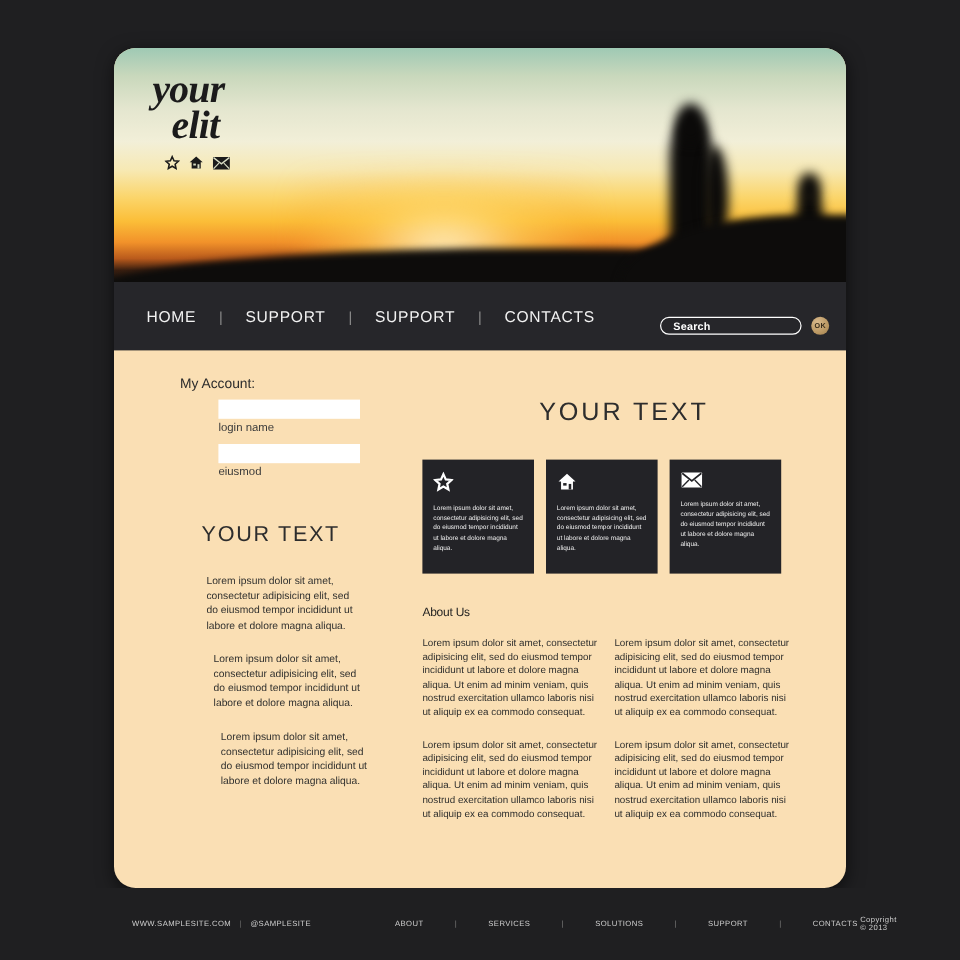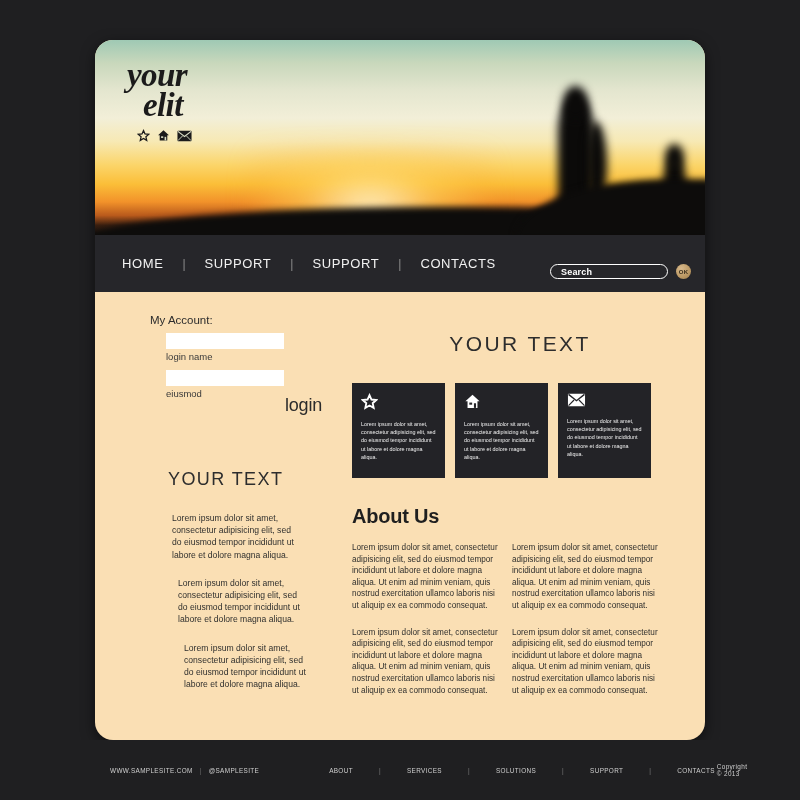--- a/index.html
+++ b/index.html
@@ -194,21 +194,21 @@
     position: absolute;
     left: 55px; top: 22px;
     width: 210px;
   }
   .account-title {
     font-size: 11.5px;
     color: #2c2c2c;
     margin-bottom: 7px;
     margin-left: 0px;
   }
-  .field-group { margin-left: 16px; }
+  .field-group { margin-left: 32px; }
   .field-input {
     width: 118px; height: 16px;
     background: #ffffff;
     border: none;
     display: block;
     margin-bottom: 2px;
   }
   .field-label {
     font-size: 9.5px;
     color: #3a3a3a;
@@ -274,22 +274,22 @@
   }
   .feature-icon { margin-bottom: 10px; }
   .feature-icon svg { display: block; }
   .feature-text {
     font-size: 5.4px;
     line-height: 8.2px;
     color: #efefef;
   }
   .about-heading {
     margin-top: 27px;
-    font-size: 20px;
-    font-weight: bold;
+    font-size: 10px;
+    font-weight: normal;
     color: #1f1f1f;
     letter-spacing: -0.2px;
   }
   .about-grid {
     margin-top: 14px;
     display: grid;
     grid-template-columns: 150px 150px;
     column-gap: 10px;
     row-gap: 15px;
   }
@@ -394,23 +394,20 @@
 
     <div class="content">
 
       <div class="col-left">
         <div class="account-title">My Account:</div>
         <div class="field-group">
           <input class="field-input" type="text" value="" style="">
           <span class="field-label">login name</span>
           <input class="field-input" type="password" value="" style="">
           <span class="field-label">eiusmod</span>
-          <div class="login-row">
-            <span class="login-btn">login</span>
-          </div>
         </div>
 
         <div class="left-heading">YOUR  TEXT</div>
         <div class="left-paras">
           <p class="left-para indent-a">Lorem ipsum dolor sit amet, consectetur adipisicing elit, sed do eiusmod tempor incididunt ut labore et dolore magna aliqua.</p>
           <p class="left-para indent-b">Lorem ipsum dolor sit amet, consectetur adipisicing elit, sed do eiusmod tempor incididunt ut labore et dolore magna aliqua.</p>
           <p class="left-para indent-c">Lorem ipsum dolor sit amet, consectetur adipisicing elit, sed do eiusmod tempor incididunt ut labore et dolore magna aliqua.</p>
         </div>
       </div>
 

